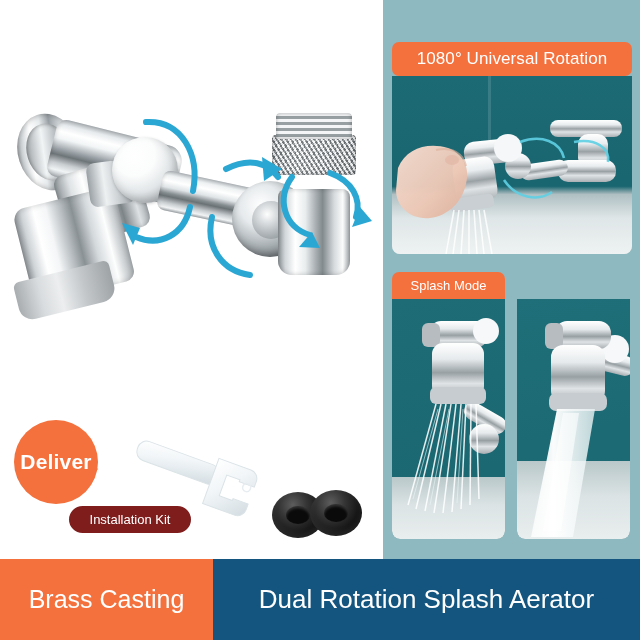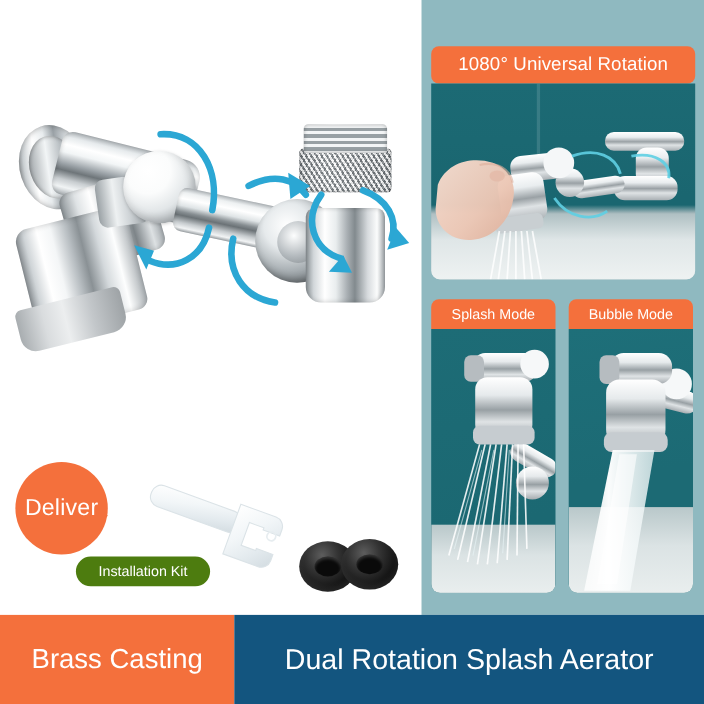--- a/index.html
+++ b/index.html
@@ -147,21 +147,21 @@
     background:#f4703c;display:flex;align-items:center;justify-content:center;
   }
   .deliver-tail{
     position:absolute;left:80px;top:462px;width:0;height:0;
     border-left:18px solid #f4703c;
     border-top:6px solid transparent;
     border-bottom:13px solid transparent;
     transform:rotate(6deg);
   }
   .deliver span{
-    color:#fff;font-size:21px;font-weight:400;letter-spacing:.2px;
+    color:#fff;font-size:21px;font-weight:700;letter-spacing:.2px;
     font-family:"Liberation Sans", sans-serif;
   }
 
   
   .wrench{position:absolute;left:128px;top:424px;width:150px;height:105px;}
 
   
   .gasket{
     position:absolute;width:52px;height:46px;border-radius:50%;
     background:radial-gradient(ellipse at 40% 28%,#5d5d5d 0%,#343434 32%,#151515 64%,#000 100%);
@@ -170,21 +170,21 @@
   .gasket:after{
     content:"";position:absolute;left:14px;top:14px;width:24px;height:18px;border-radius:50%;
     background:#0a0a0a;box-shadow:inset 0 2px 3px rgba(255,255,255,.18);
   }
   .gasket.g1{left:272px;top:492px;}
   .gasket.g2{left:310px;top:490px;}
 
   
   .kit-pill{
     position:absolute;left:69px;top:506px;width:122px;height:27px;border-radius:14px;
-    background:#4d7c0f;display:flex;align-items:center;justify-content:center;
+    background:#7f1d1d;display:flex;align-items:center;justify-content:center;
   }
   .kit-pill span{color:#fff;font-size:13px;}
 
   
   .banner{
     position:absolute;left:392px;top:42px;width:240px;height:34px;border-radius:7px;
     background:#f4703c;display:flex;align-items:center;justify-content:center;
   }
   .banner span{color:#fff;font-size:17px;letter-spacing:.1px;}
 
@@ -355,23 +355,20 @@
       <g fill="none" stroke="#5fd0e4" stroke-width="2.6" opacity=".9">
         <path d="M128 66 C150 58 168 66 172 82"></path>
         <path d="M112 104 C124 122 146 126 160 116"></path>
         <path d="M182 66 C204 62 218 72 216 86"></path>
       </g>
     </svg>
   </div>
 
   <div class="mode-label left">
     <span>Splash Mode</span>
-  </div>
-  <div class="mode-label right">
-    <span>Bubble Mode</span>
   </div>
 
   <div class="panel left">
     <div class="basin"></div>
     <svg viewBox="0 0 113 240" style="position:absolute;inset:0;width:113px;height:240px;">
       <defs>
         <linearGradient id="chr2" x1="0" y1="0" x2="0" y2="1">
           <stop offset="0%" stop-color="#ffffff"></stop>
           <stop offset="30%" stop-color="#e6eaec"></stop>
           <stop offset="55%" stop-color="#98a0a4"></stop>

